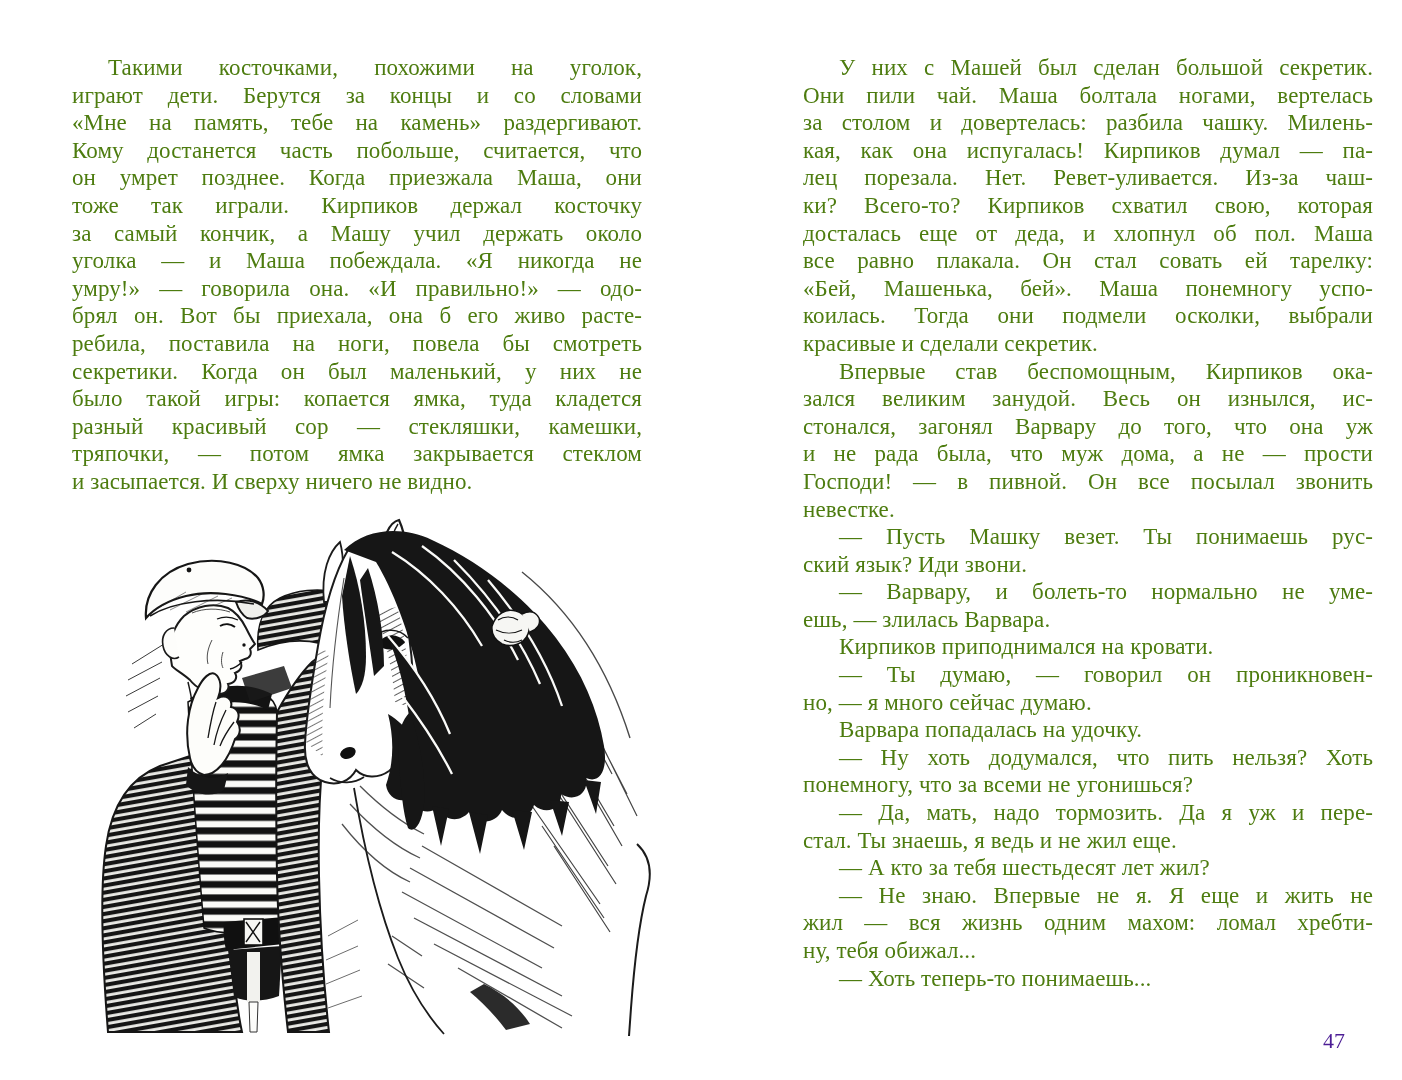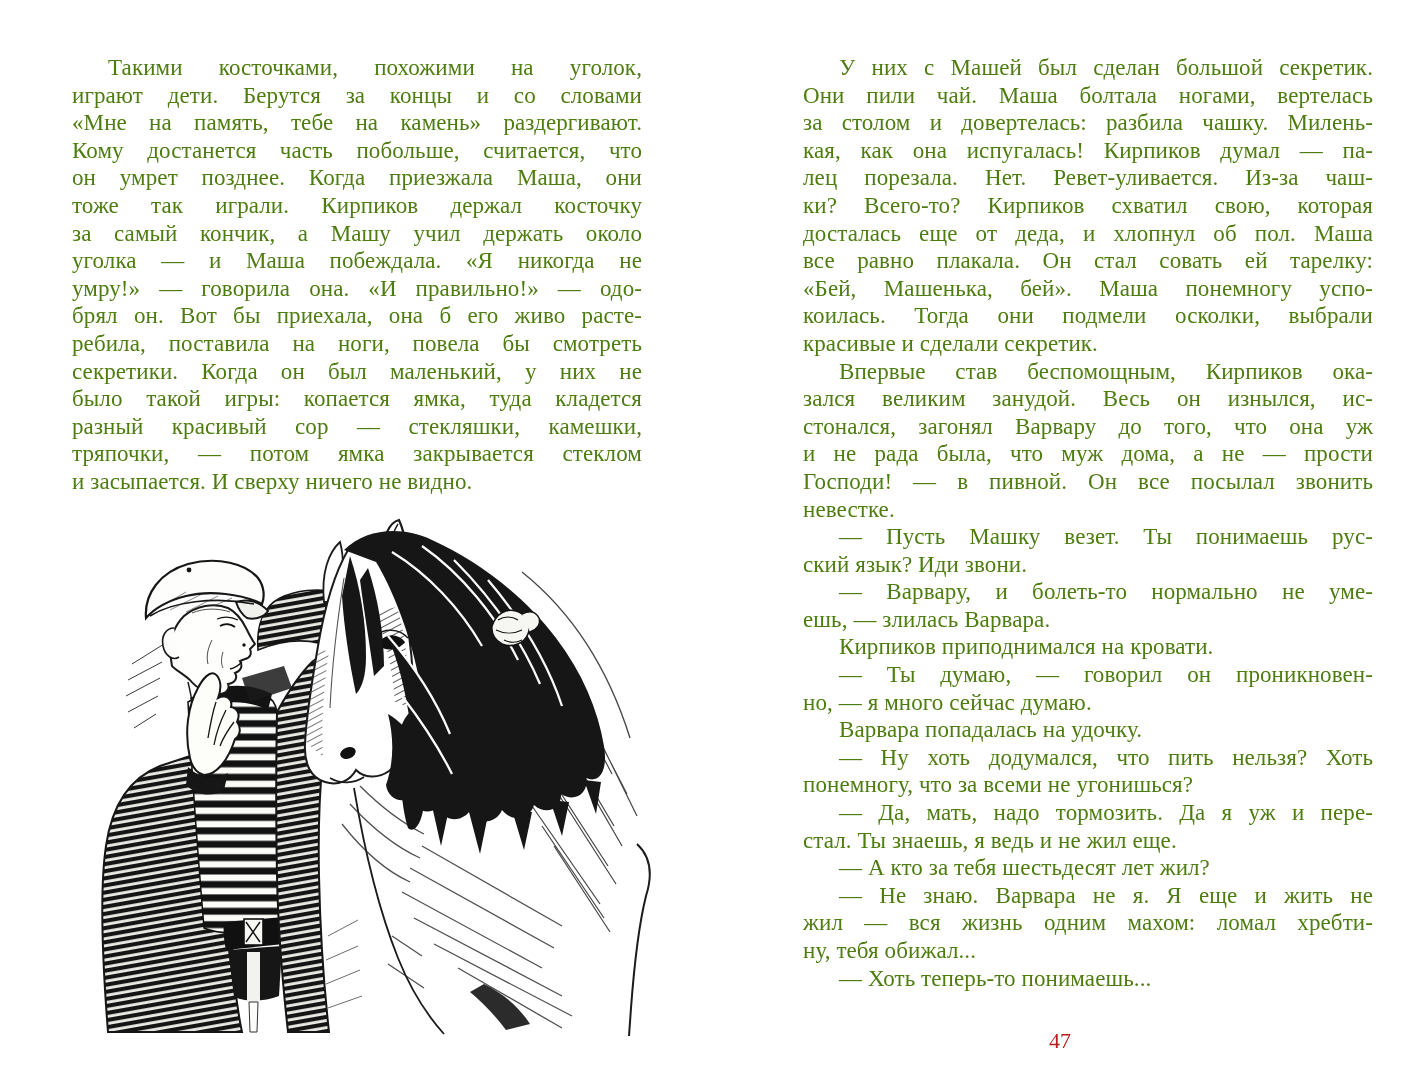--- a/index.html
+++ b/index.html
@@ -17,21 +17,21 @@
   #left-col{left:72px;}
   #right-col{left:775px;margin-left:28px;}
   .ln{text-align:justify;white-space:normal;}
   .ln.jt{text-align-last:justify;}
   .ln.fi{text-indent:36px;}
   .illus{
     position:absolute;left:92px;top:516px;width:560px;height:520px;margin:0;
   }
   .pagenum{
     position:absolute;left:775px;top:1028px;width:570px;
-    text-align:center;font-size:22px;color:#b91c1c;font-family:Liberation Serif, serif;
+    text-align:right;font-size:22px;color:#4c1d95;font-family:Liberation Serif, serif;
   }
 </style>
 </head>
 <body>
 
 <div class="spread">
 
   <section>
     <div class="textcol" id="left-col">
         <div class="ln fi jt">Такими косточками, похожими на уголок,</div>
@@ -203,21 +203,21 @@
         <div class="ln">ешь, — злилась Варвара.</div>
         <div class="ln fi">Кирпиков приподнимался на кровати.</div>
         <div class="ln fi jt">— Ты думаю, — говорил он проникновен-</div>
         <div class="ln">но, — я много сейчас думаю.</div>
         <div class="ln fi">Варвара попадалась на удочку.</div>
         <div class="ln fi jt">— Ну хоть додумался, что пить нельзя? Хоть</div>
         <div class="ln">понемногу, что за всеми не угонишься?</div>
         <div class="ln fi jt">— Да, мать, надо тормозить. Да я уж и пере-</div>
         <div class="ln">стал. Ты знаешь, я ведь и не жил еще.</div>
         <div class="ln fi">— А кто за тебя шестьдесят лет жил?</div>
-        <div class="ln fi jt">— Не знаю. Варвара не я. Я еще и жить не</div>
+        <div class="ln fi jt">— Не знаю. Впервые не я. Я еще и жить не</div>
         <div class="ln jt">жил — вся жизнь одним махом: ломал хребти-</div>
         <div class="ln">ну, тебя обижал...</div>
         <div class="ln fi">— Хоть теперь-то понимаешь...</div>
       </div>
     <div class="pagenum">47</div>
   </section>
 
 </div>
 
 </body></html>

